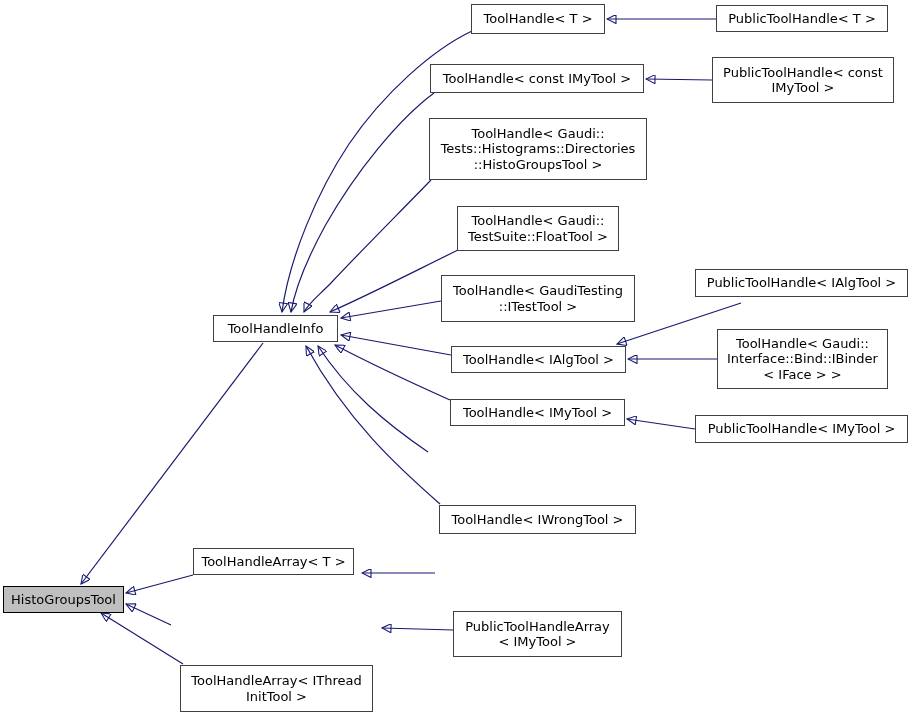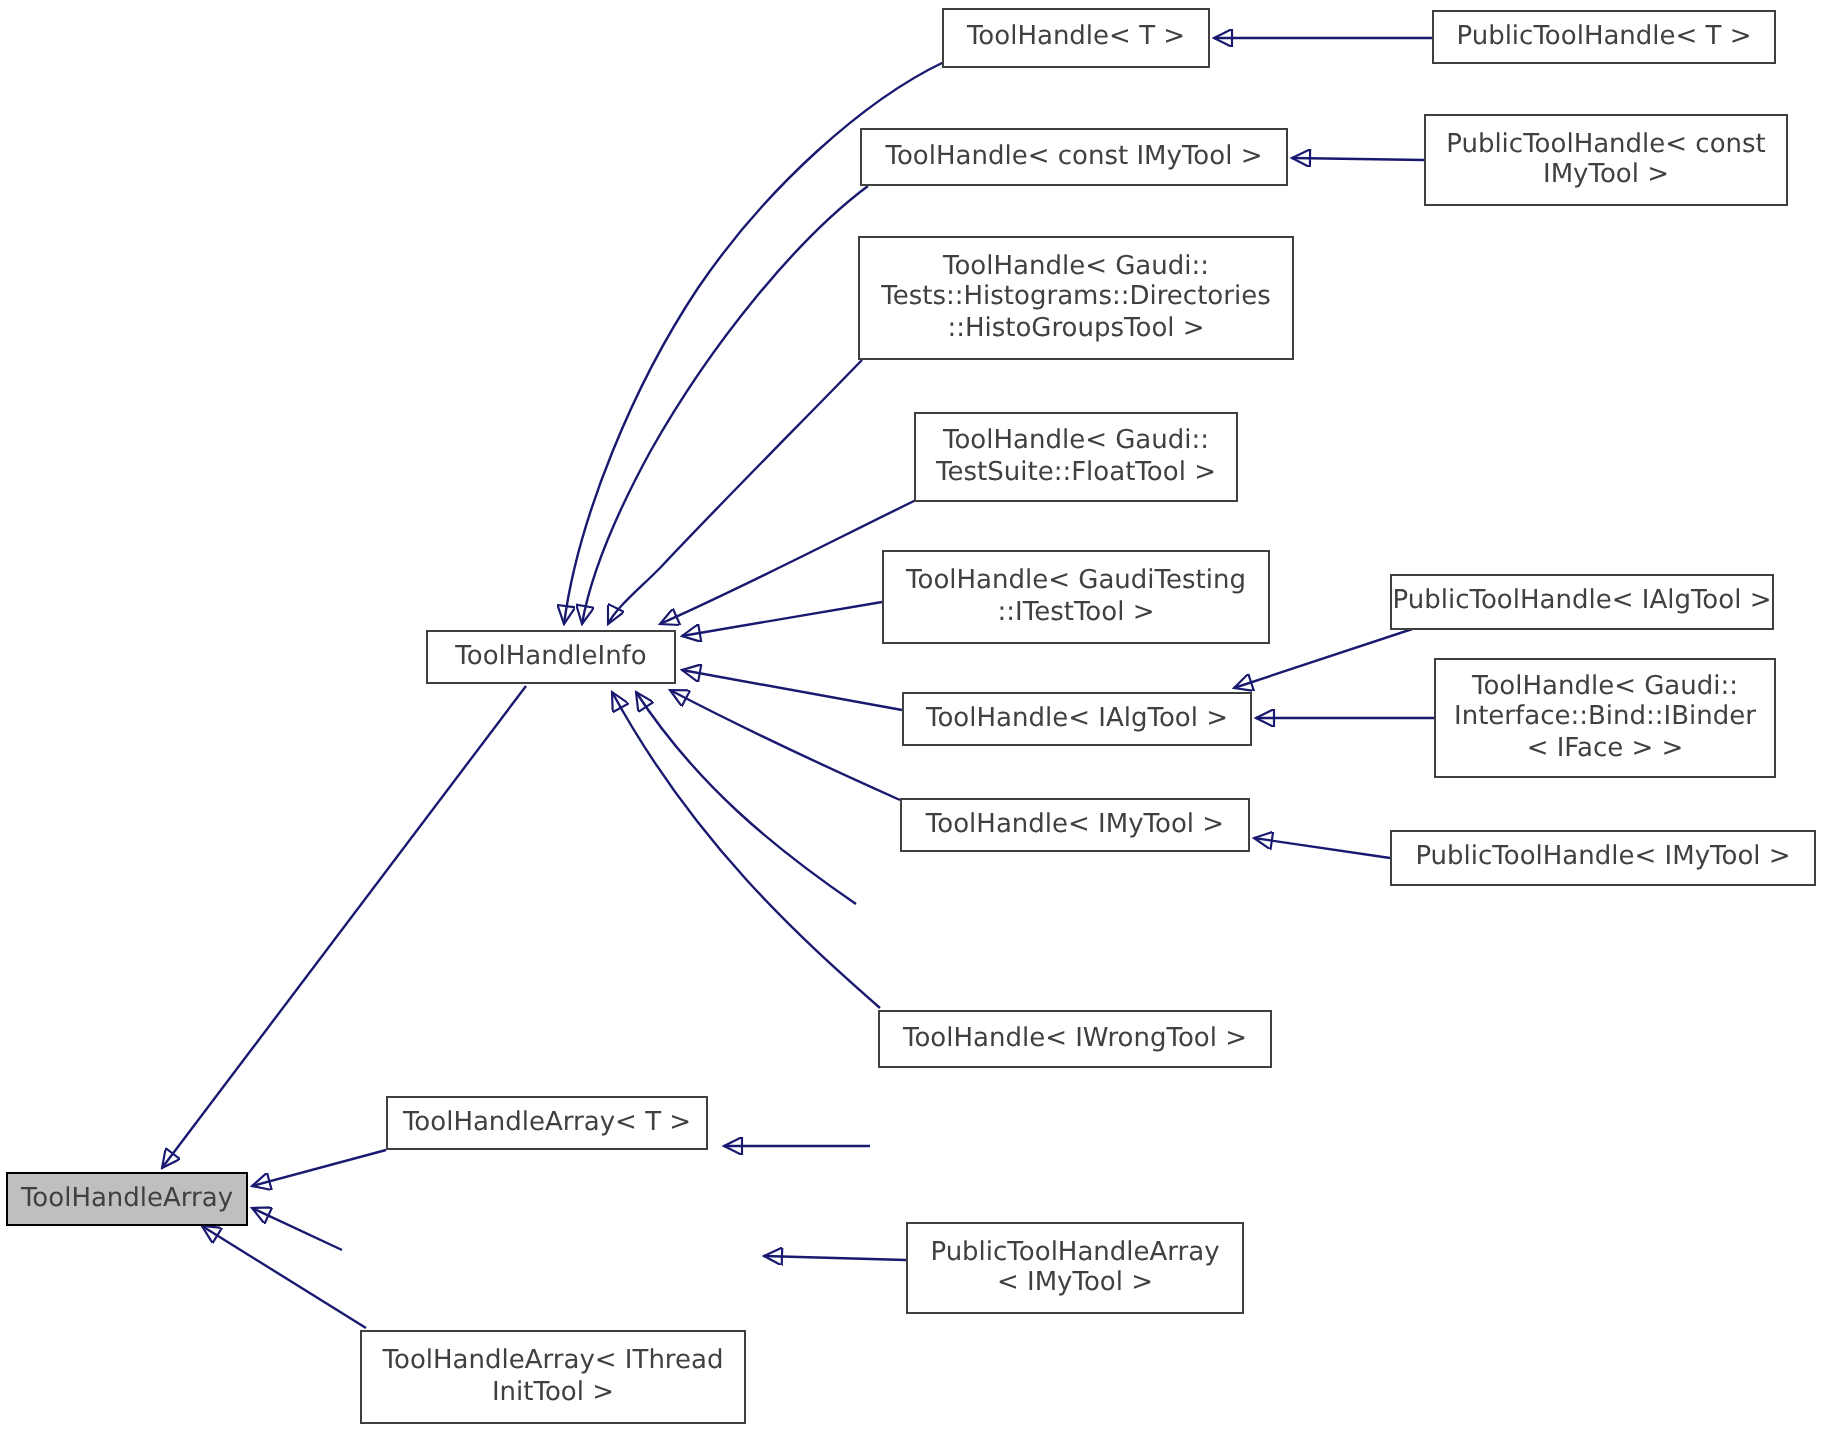--- a/index.html
+++ b/index.html
@@ -23,21 +23,21 @@
   .edges path {
     fill: none;
     stroke: #191970;
     stroke-width: 1.2px;
   }
   .node {
     position: absolute;
     box-sizing: border-box;
     background: #ffffff;
     border: 1px solid #404040;
-    color: #404040;
+    color: #000000;
     font-size: 13px;
     line-height: 15.5px;
     display: flex;
     align-items: center;
     justify-content: center;
     text-align: center;
     white-space: pre;
     cursor: pointer;
   }
   .node--highlight {
@@ -73,21 +73,21 @@
     <path d="M741,303 L617,344" marker-end="url(#arrow)"></path>
     <path d="M717,359 L628,359" marker-end="url(#arrow)"></path>
     <path d="M695,429 L627,419" marker-end="url(#arrow)"></path>
     <path d="M193,575 L126,593" marker-end="url(#arrow)"></path>
     <path d="M171,625 L126,604" marker-end="url(#arrow)"></path>
     <path d="M183,664 L101,613" marker-end="url(#arrow)"></path>
     <path d="M435,573 L362,573" marker-end="url(#arrow)"></path>
     <path d="M453,630 L382,628" marker-end="url(#arrow)"></path>
   </svg>
 
-  <div class="node node--highlight" style="left:3px; top:586px; width:121px; height:27px">ToolHandleArray</div>
+  <div class="node node--highlight" style="left:3px; top:586px; width:121px; height:27px">HistoGroupsTool</div>
 
   <div class="node" style="left:213px; top:315px; width:125px; height:27px">ToolHandleInfo</div>
 
   <div class="node" style="left:471px; top:4px; width:134px; height:30px">ToolHandle&lt; T &gt;</div>
 
   <div class="node" style="left:716px; top:5px; width:172px; height:27px">PublicToolHandle&lt; T &gt;</div>
 
   <div class="node" style="left:430px; top:64px; width:214px; height:29px">ToolHandle&lt; const IMyTool &gt;</div>
 
   <div class="node" style="left:712px; top:57px; width:182px; height:46px">PublicToolHandle&lt; const
@@ -96,21 +96,21 @@
   <div class="node" style="left:429px; top:118px; width:218px; height:62px">ToolHandle&lt; Gaudi::
 Tests::Histograms::Directories
 ::HistoGroupsTool &gt;</div>
 
   <div class="node" style="left:457px; top:206px; width:162px; height:45px">ToolHandle&lt; Gaudi::
 TestSuite::FloatTool &gt;</div>
 
   <div class="node" style="left:441px; top:275px; width:194px; height:47px">ToolHandle&lt; GaudiTesting
 ::ITestTool &gt;</div>
 
-  <div class="node" style="left:695px; top:287px; width:192px; height:28px">PublicToolHandle&lt; IAlgTool &gt;</div>
+  <div class="node" style="left:695px; top:269px; width:213px; height:28px">PublicToolHandle&lt; IAlgTool &gt;</div>
 
   <div class="node" style="left:451px; top:346px; width:175px; height:27px">ToolHandle&lt; IAlgTool &gt;</div>
 
   <div class="node" style="left:717px; top:329px; width:171px; height:60px">ToolHandle&lt; Gaudi::
 Interface::Bind::IBinder
 &lt; IFace &gt; &gt;</div>
 
   <div class="node" style="left:450px; top:399px; width:175px; height:27px">ToolHandle&lt; IMyTool &gt;</div>
 
   <div class="node" style="left:695px; top:415px; width:213px; height:28px">PublicToolHandle&lt; IMyTool &gt;</div>

